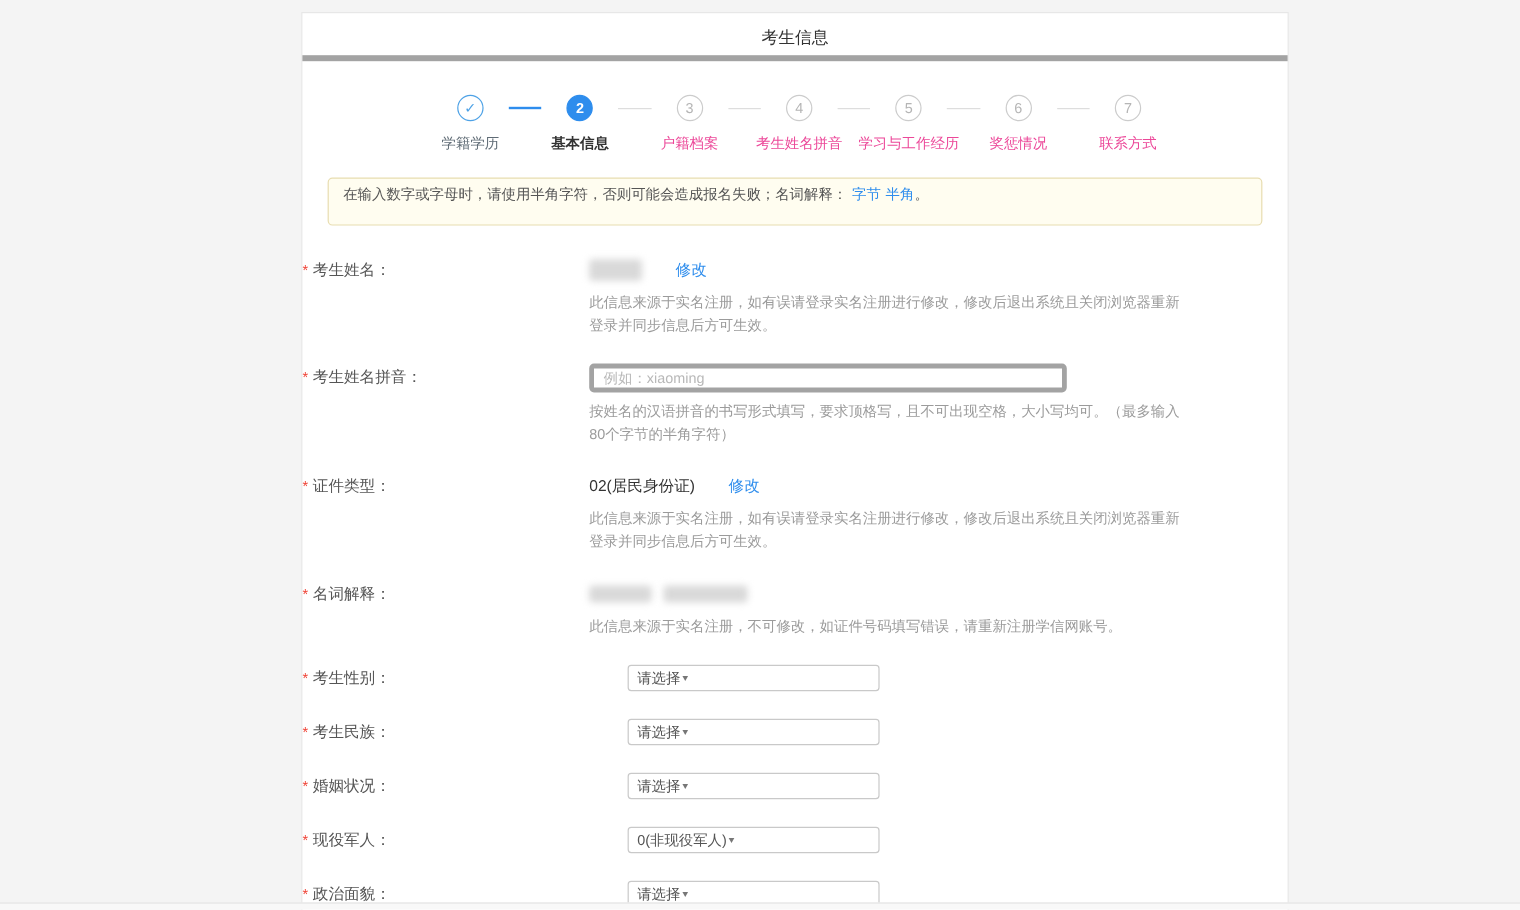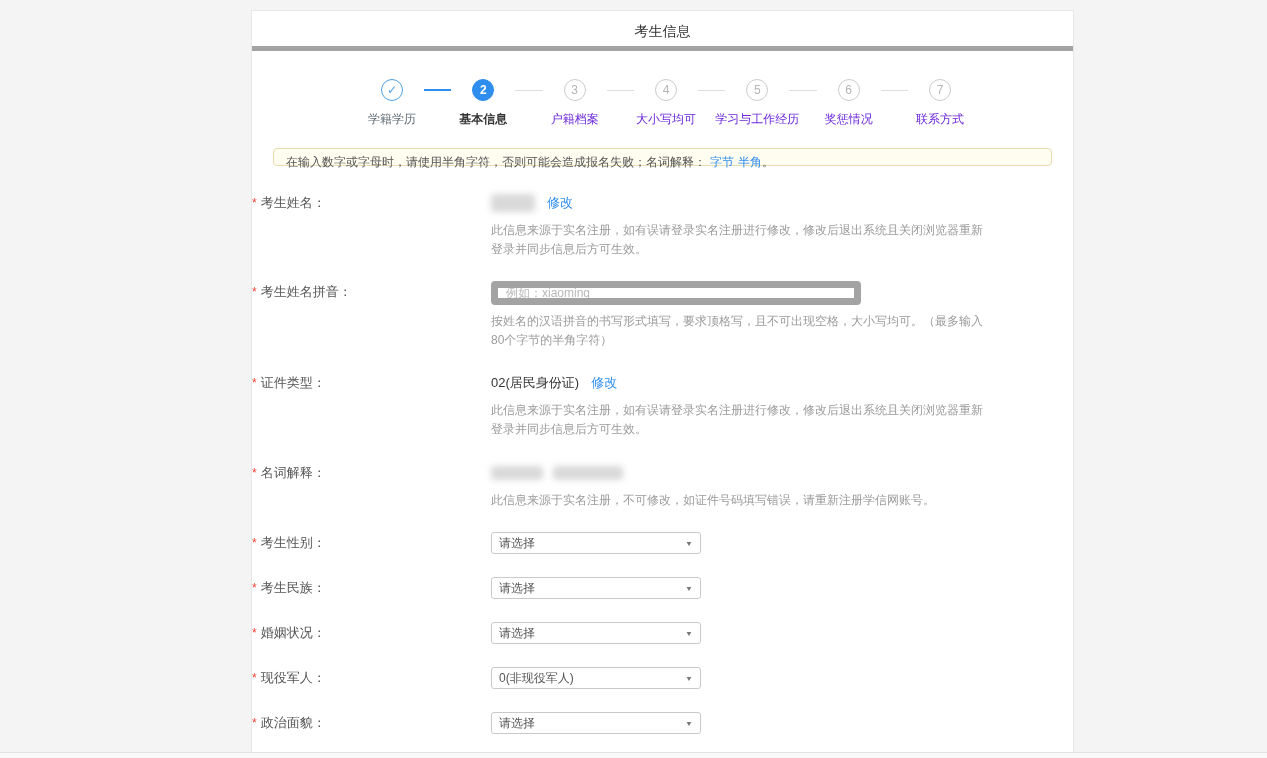--- a/index.html
+++ b/index.html
@@ -45,35 +45,35 @@
     background:#fff;
     border:1px solid #ccc;
     color:#b5b5b5;
   }
   .step.done .step-circle   { border-color:#4ea2e6; color:#4ea2e6; }
   .step.active .step-circle { background:#2e8ded; border-color:#2e8ded; color:#fff; font-weight:bold; }
   .step-label {
     margin-top:10px;
     font-size:12px;
     white-space:nowrap;
-    color:#6d28d9;
+    color:#ec4899;
   }
   .step.done .step-label   { color:#5f6b75; }
   .step.active .step-label { color:#333; font-weight:bold; }
   .step-line {
     flex:1 1 auto;
     height:1px;
     background:#ddd;
     margin-top:11px;
   }
   .step-line.blue { height:2px; margin-top:10px; background:#2e8ded; }
   
   .notice {
     margin:20px 21px 0 21px;
-    height:18px; line-height:26px;
+    height:40px; line-height:26px;
     background:#fffdf0;
     border:1px solid #e8ddb0;
     border-radius:4px;
     padding:0 12px;
     font-size:12px; color:#555;
   }
   .notice a { color:#2e8ded; text-decoration:none; margin-left:4px; cursor:pointer; }
   
   .form { margin-top:26px; }
   .form-row { display:flex; margin-bottom:23px; }
@@ -81,55 +81,56 @@
     width:239px;
     flex-shrink:0;
     padding-right:6px;
     font-size:13px; color:#555;
     line-height:22px;
     white-space:nowrap;
   }
   .req { color:#f04134; margin-right:4px; font-size:12px; }
   .row-field { padding-top:0; }
   .value-line { display:flex; align-items:center; height:22px; font-size:13px; color:#333; }
-  .modify-link { color:#2e8ded; text-decoration:none; font-size:13px; margin-left:12px; cursor:pointer; }
+  .modify-link { color:#2e8ded; text-decoration:none; font-size:13px; margin-left:28px; cursor:pointer; }
   .help {
     margin-top:7px;
     max-width:492px;
     font-size:12px; color:#9b9b9b;
     line-height:1.55;
   }
   .blur-blob {
     display:inline-block;
     background:#d9d9d9;
     border-radius:3px;
     filter:blur(3px);
   }
   .blob-name { width:44px; height:18px; }
   .blob-id-1 { width:52px; height:14px; margin-right:10px; }
   .blob-id-2 { width:70px; height:14px; }
   .text-input {
-    width:370px; height:24px;
-    border:7px solid #a3a3a3;
+    width:398px; height:24px;
+    border:4px solid #a3a3a3;
     border-radius:4px;
     padding:0 8px;
     font-size:12px; color:#701a75;
     font-family:inherit;
     outline:none;
   }
   .text-input::placeholder { color:#b8b8b8; }
   .select-box {
     width:210px; height:22px;
     border:1px solid #c9c9c9;
     border-radius:3px;
     padding:0 7px;
-    display:flex; align-items:center; justify-content:space-between;
+    display:flex; align-items:center; justify-content:flex-start;
     font-size:12px; color:#555;
     background:#fff;
     cursor:pointer;
+    margin-left:32px;
   }
   .select-caret { font-size:8px; color:#777; transform:scaleY(0.9); }
   
   .footer-strip {
     position:absolute;
     left:0; bottom:0;
     width:100%; height:6px;
     background:#f8f8f8;
     border-top:1px solid #e3e3e3;
   }
@@ -152,21 +153,21 @@
         <div class="step-label">基本信息</div>
       </div>
       <div class="step-line"></div>
       <div class="step upcoming">
         <div class="step-circle">3</div>
         <div class="step-label">户籍档案</div>
       </div>
       <div class="step-line"></div>
       <div class="step upcoming">
         <div class="step-circle">4</div>
-        <div class="step-label">大小写均可</div>
+        <div class="step-label">考生姓名拼音</div>
       </div>
       <div class="step-line"></div>
       <div class="step upcoming">
         <div class="step-circle">5</div>
         <div class="step-label">学习与工作经历</div>
       </div>
       <div class="step-line"></div>
       <div class="step upcoming">
         <div class="step-circle">6</div>
         <div class="step-label">奖惩情况</div>

